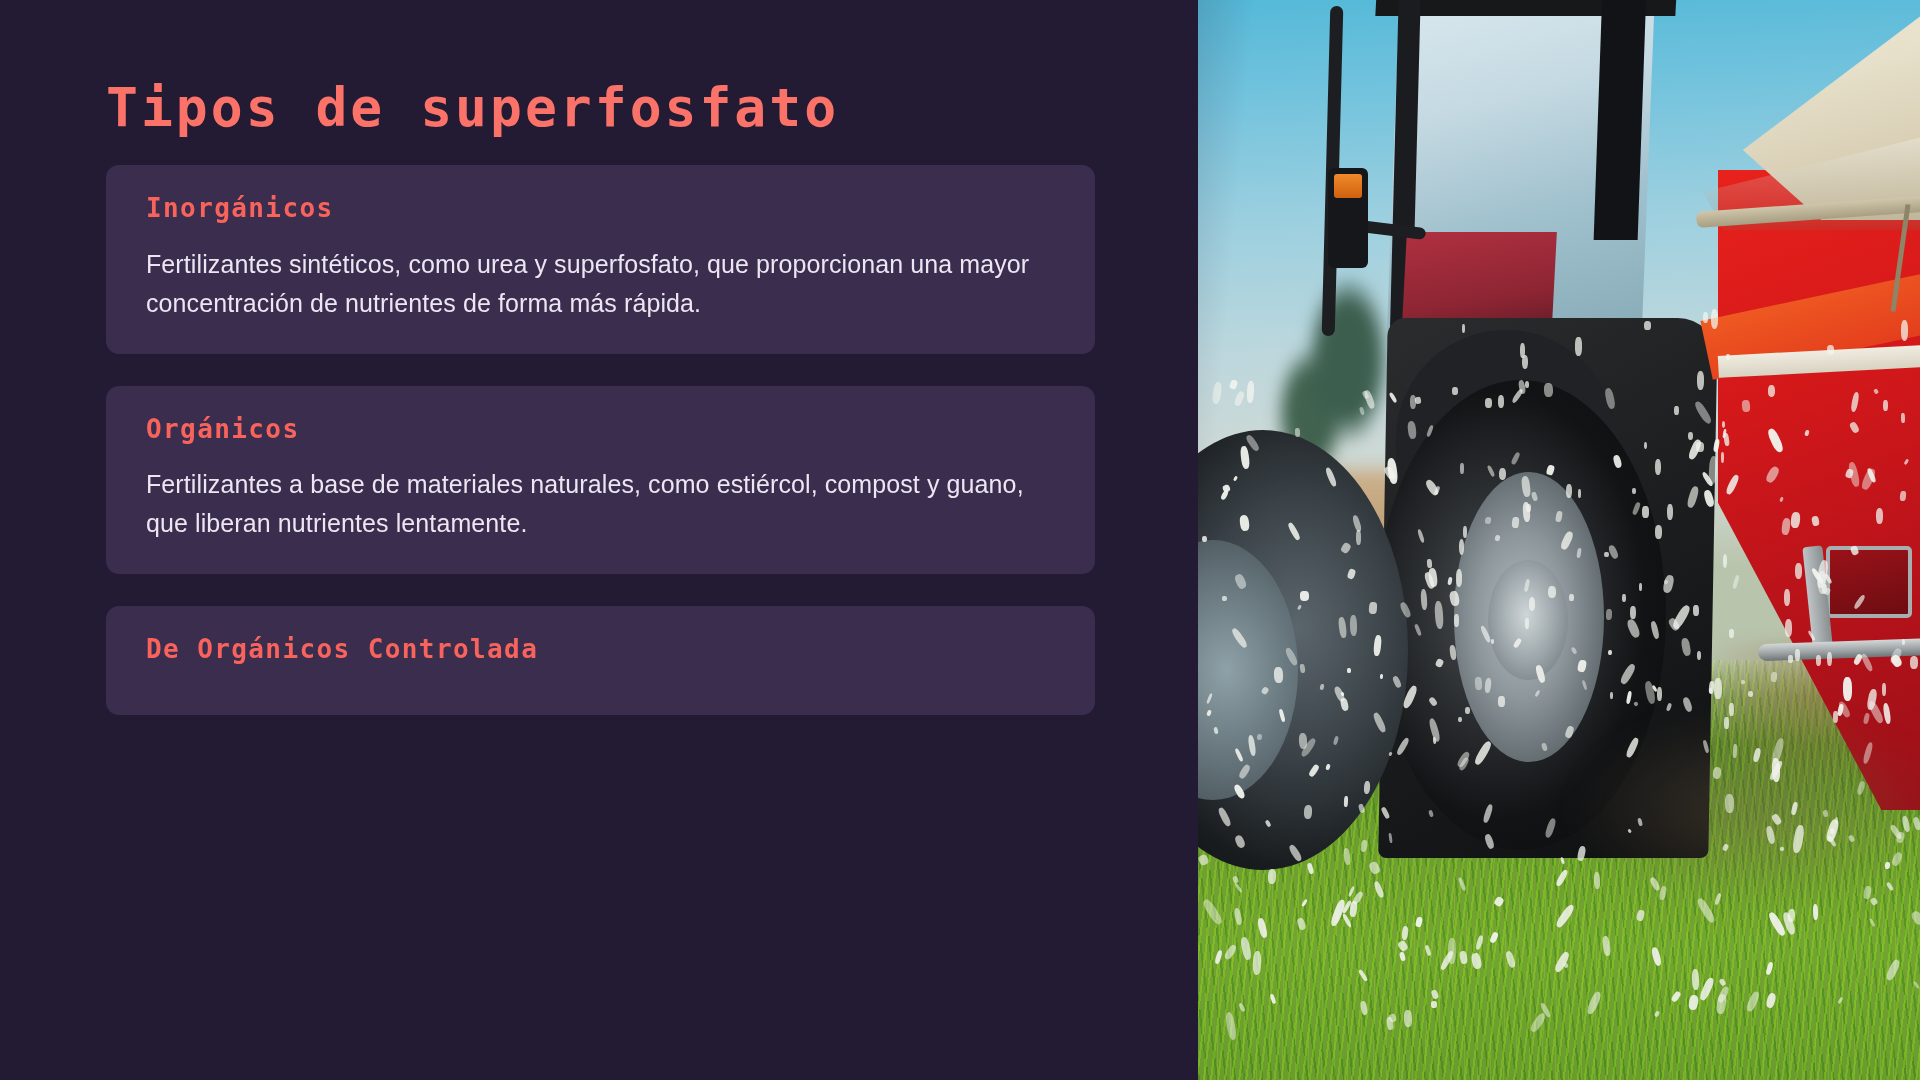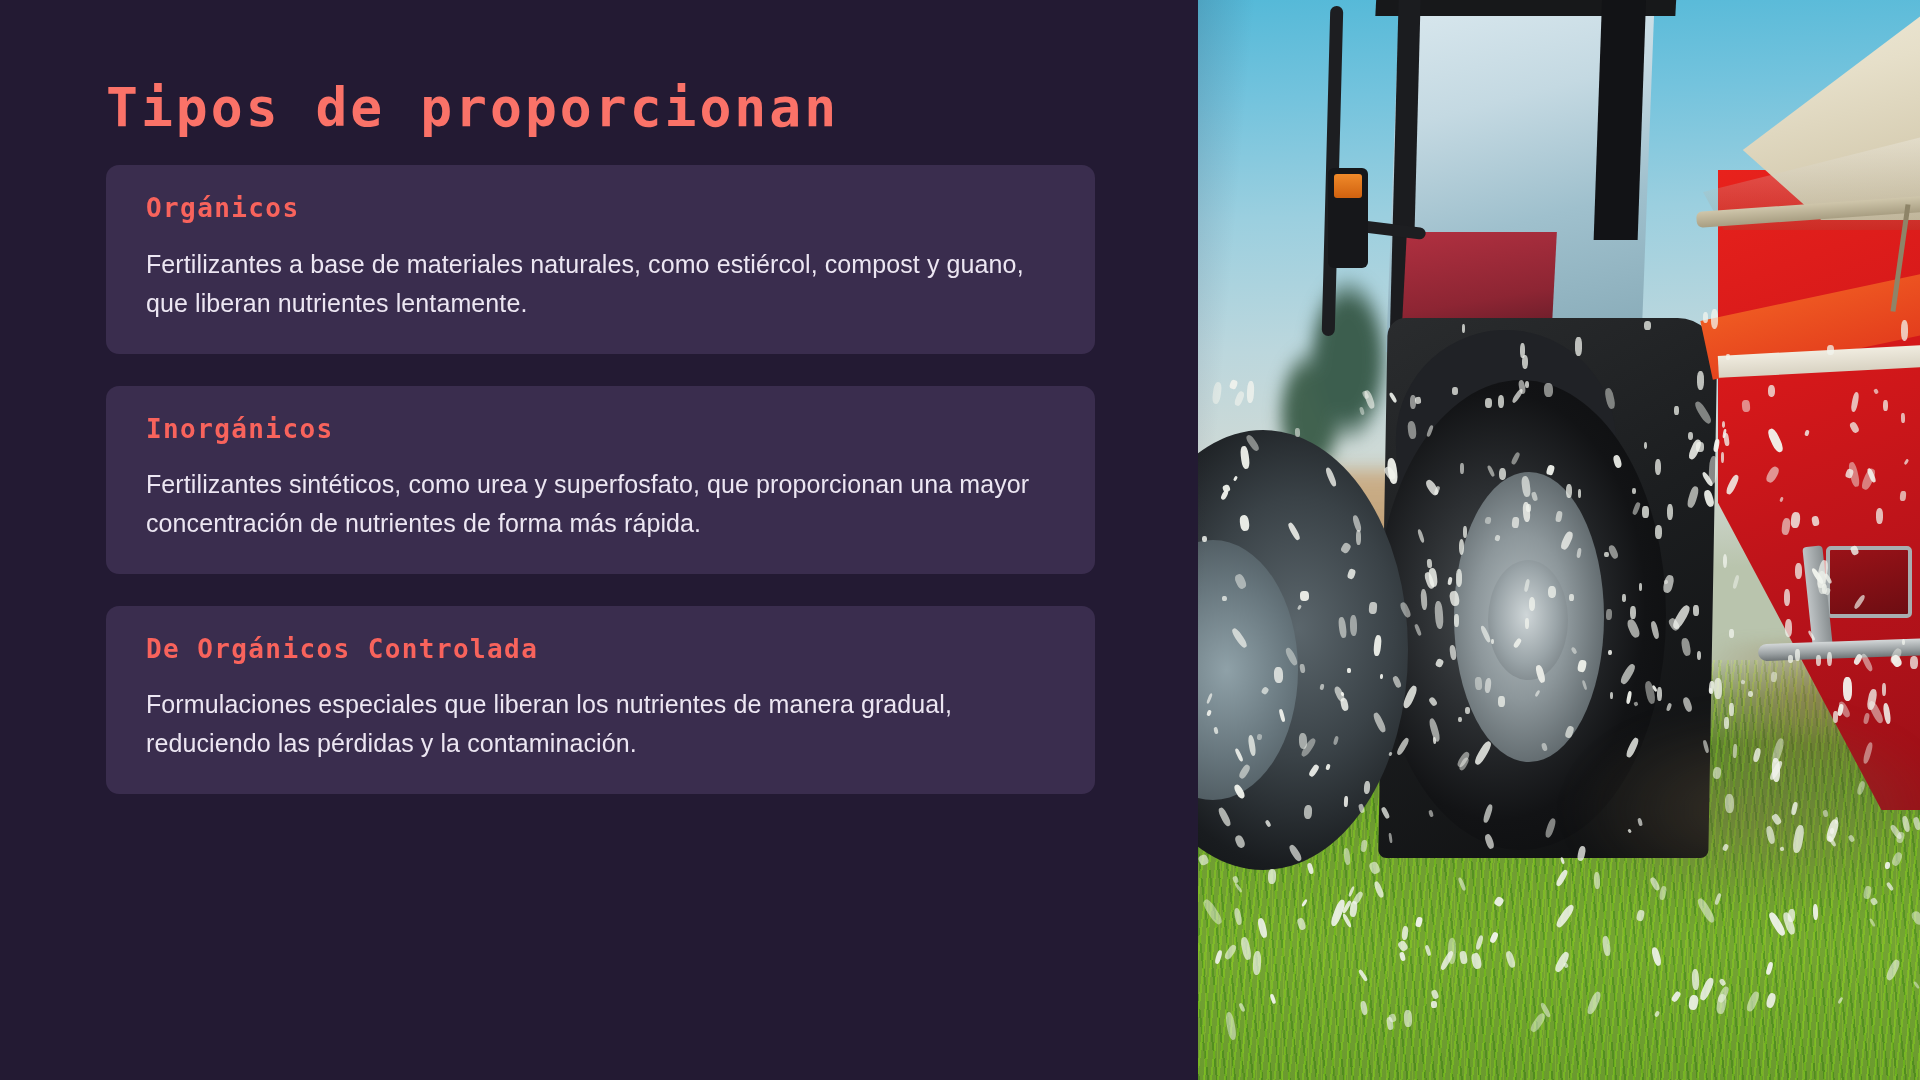--- a/index.html
+++ b/index.html
@@ -291,37 +291,36 @@
     pointer-events:none;
   }
 </style>
 </head>
 <body>
 
 <div class="slide">
 
   <div class="content-panel">
 
-    <h1 class="slide-title">Tipos de proporcionan</h1>
+    <h1 class="slide-title">Tipos de superfosfato</h1>
 
     <div class="cards">
+
+      <div class="card">
+        <div class="card-title">Inorgánicos</div>
+        <div class="card-body">Fertilizantes sintéticos, como urea y superfosfato, que proporcionan una mayor concentración de nutrientes de forma más rápida.</div>
+      </div>
 
       <div class="card">
         <div class="card-title">Orgánicos</div>
         <div class="card-body">Fertilizantes a base de materiales naturales, como estiércol, compost y guano, que liberan nutrientes lentamente.</div>
       </div>
 
       <div class="card">
-        <div class="card-title">Inorgánicos</div>
-        <div class="card-body">Fertilizantes sintéticos, como urea y superfosfato, que proporcionan una mayor concentración de nutrientes de forma más rápida.</div>
-      </div>
-
-      <div class="card">
         <div class="card-title">De Orgánicos Controlada</div>
-        <div class="card-body">Formulaciones especiales que liberan los nutrientes de manera gradual, reduciendo las pérdidas y la contaminación.</div>
       </div>
 
     </div>
   </div>
 
   <div class="photo-panel">
     <div class="sky"></div>
     <div class="treeline"></div>
     <div class="brush"></div>
 

